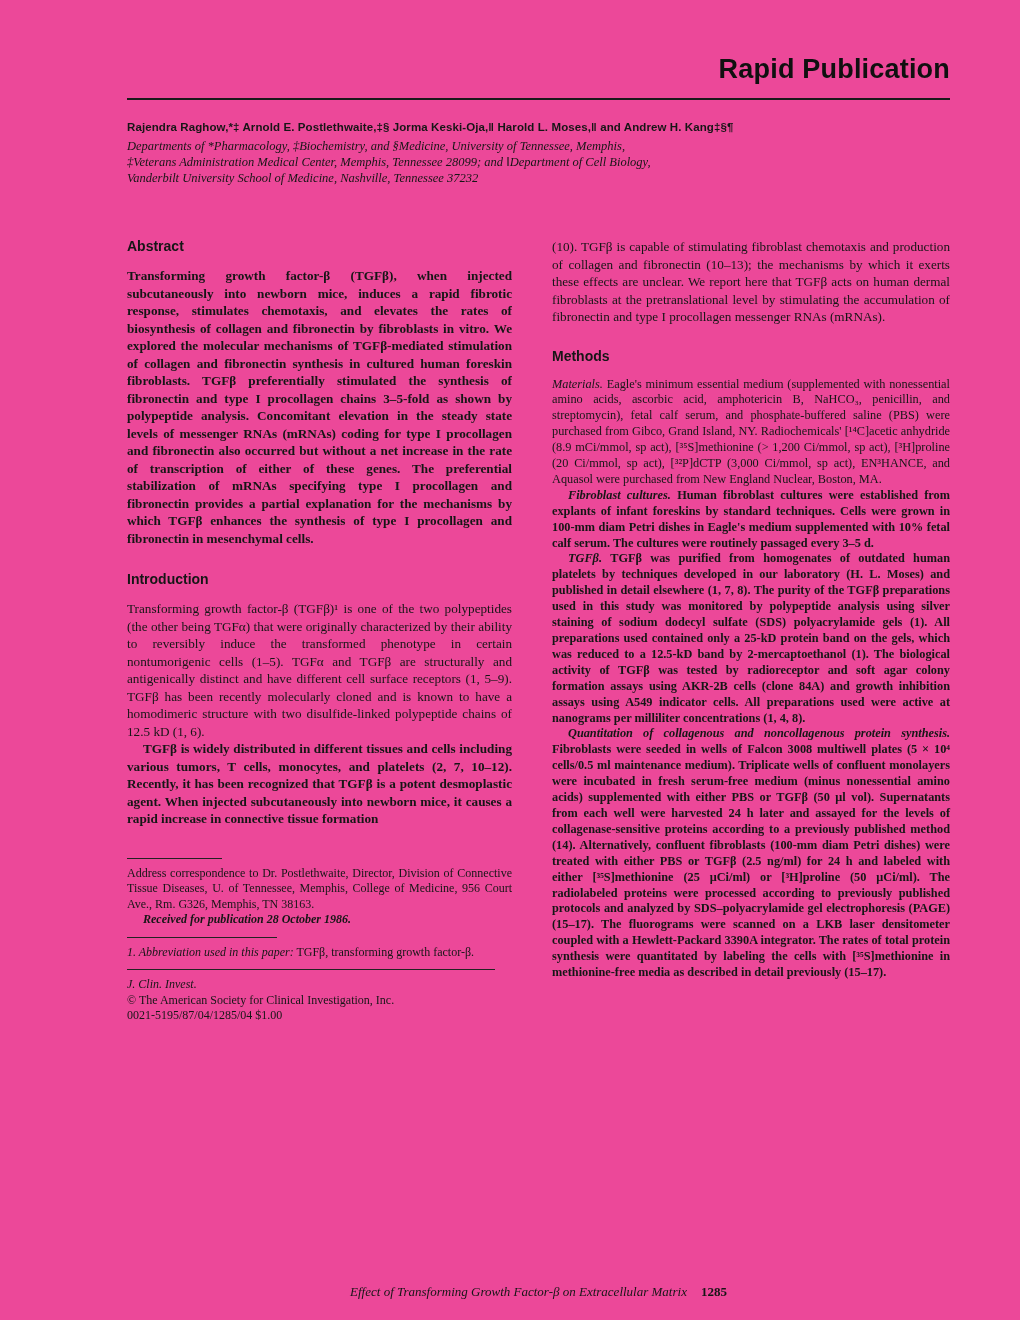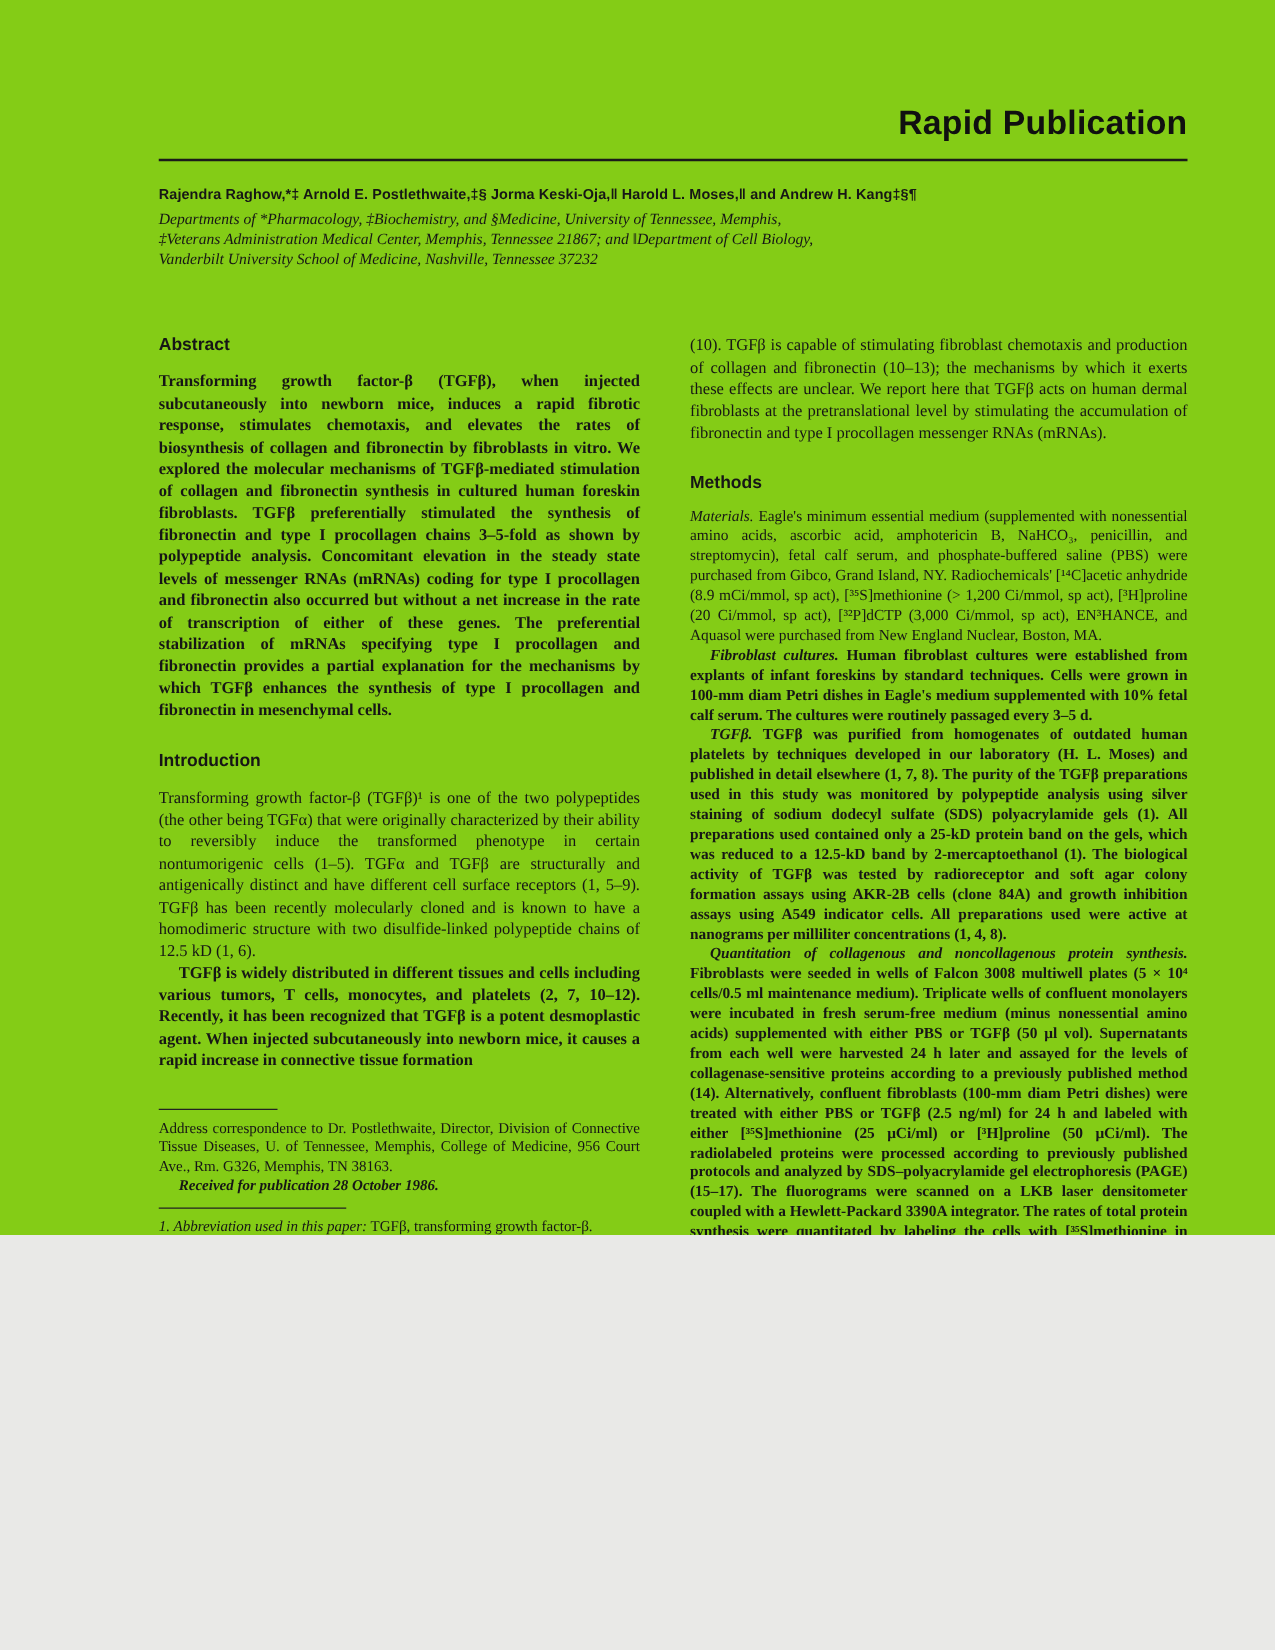--- a/index.html
+++ b/index.html
@@ -3,25 +3,25 @@
 <meta charset="utf-8">
 <style>
   html, body { margin: 0; padding: 0; }
   body {
     width: 1020px; height: 1320px;
     background: #e9e9e7;
     font-family: "Liberation Serif", serif;
   }
   .page {
     position: relative;
-    width: 1020px; height: 988px;
+    width: 1020px; height: 1320px;
     box-sizing: border-box;
-    background: #84cc16;
+    background: #ec4899;
     color: #161616;
-    padding: 83px 70px 0 127px;
+    padding: 54px 70px 0 127px;
     overflow: hidden;
   }
   .banner {
     text-align: right;
     font-family: "Liberation Sans", sans-serif;
     font-weight: bold;
     font-size: 27px;
     letter-spacing: 0.2px;
     color: #101010;
   }
@@ -109,41 +109,42 @@
 <div class="page">
 
   <div class="banner">Rapid Publication</div>
   <hr class="rule-top">
 
 
   <div class="authors">Rajendra Raghow,*‡ Arnold E. Postlethwaite,‡§ Jorma Keski-Oja,‖ Harold L. Moses,‖ and Andrew H. Kang‡§¶</div>
 
   <div class="affiliations">
     <div>Departments of *Pharmacology, ‡Biochemistry, and §Medicine, University of Tennessee, Memphis,</div>
-    <div>‡Veterans Administration Medical Center, Memphis, Tennessee 21867; and ‖Department of Cell Biology,</div>
+    <div>‡Veterans Administration Medical Center, Memphis, Tennessee 28099; and ‖Department of Cell Biology,</div>
     <div>Vanderbilt University School of Medicine, Nashville, Tennessee 37232</div>
   </div>
 
   <div class="columns">
 
     <div class="col-left">
       <div class="sec-heading">Abstract</div>
       <p class="body-text abstract-text">Transforming growth factor-β (TGFβ), when injected subcutaneously into newborn mice, induces a rapid fibrotic response, stimulates chemotaxis, and elevates the rates of biosynthesis of collagen and fibronectin by fibroblasts in vitro. We explored the molecular mechanisms of TGFβ-mediated stimulation of collagen and fibronectin synthesis in cultured human foreskin fibroblasts. TGFβ preferentially stimulated the synthesis of fibronectin and type I procollagen chains 3–5-fold as shown by polypeptide analysis. Concomitant elevation in the steady state levels of messenger RNAs (mRNAs) coding for type I procollagen and fibronectin also occurred but without a net increase in the rate of transcription of either of these genes. The preferential stabilization of mRNAs specifying type I procollagen and fibronectin provides a partial explanation for the mechanisms by which TGFβ enhances the synthesis of type I procollagen and fibronectin in mesenchymal cells.</p>
 
       <div class="sec-heading mt-section">Introduction</div>
       <p class="body-text">Transforming growth factor-β (TGFβ)¹ is one of the two polypeptides (the other being TGFα) that were originally characterized by their ability to reversibly induce the transformed phenotype in certain nontumorigenic cells (1–5). TGFα and TGFβ are structurally and antigenically distinct and have different cell surface receptors (1, 5–9). TGFβ has been recently molecularly cloned and is known to have a homodimeric structure with two disulfide-linked polypeptide chains of 12.5 kD (1, 6).</p>
       <p class="body-text indent">TGFβ is widely distributed in different tissues and cells including various tumors, T cells, monocytes, and platelets (2, 7, 10–12). Recently, it has been recognized that TGFβ is a potent desmoplastic agent. When injected subcutaneously into newborn mice, it causes a rapid increase in connective tissue formation</p>
 
       <div class="footnotes">
         <hr class="fn-rule">
         <p>Address correspondence to Dr. Postlethwaite, Director, Division of Connective Tissue Diseases, U. of Tennessee, Memphis, College of Medicine, 956 Court Ave., Rm. G326, Memphis, TN 38163.</p>
         <p class="italic indent">Received for publication 28 October 1986.</p>
         <hr class="fn-rule mid">
         <p><span class="italic">1. Abbreviation used in this paper:</span><span> TGFβ, transforming growth factor-β.</span></p>
         <hr class="fn-rule wide">
+        <p class="italic">J. Clin. Invest.</p>
         <p>© The American Society for Clinical Investigation, Inc.</p>
         <p>0021-5195/87/04/1285/04 $1.00</p>
       </div>
     </div>
 
     <div class="col-right">
       <p class="body-text">(10). TGFβ is capable of stimulating fibroblast chemotaxis and production of collagen and fibronectin (10–13); the mechanisms by which it exerts these effects are unclear. We report here that TGFβ acts on human dermal fibroblasts at the pretranslational level by stimulating the accumulation of fibronectin and type I procollagen messenger RNAs (mRNAs).</p>
 
       <div class="methods-block">
         <div class="sec-heading">Methods</div>

